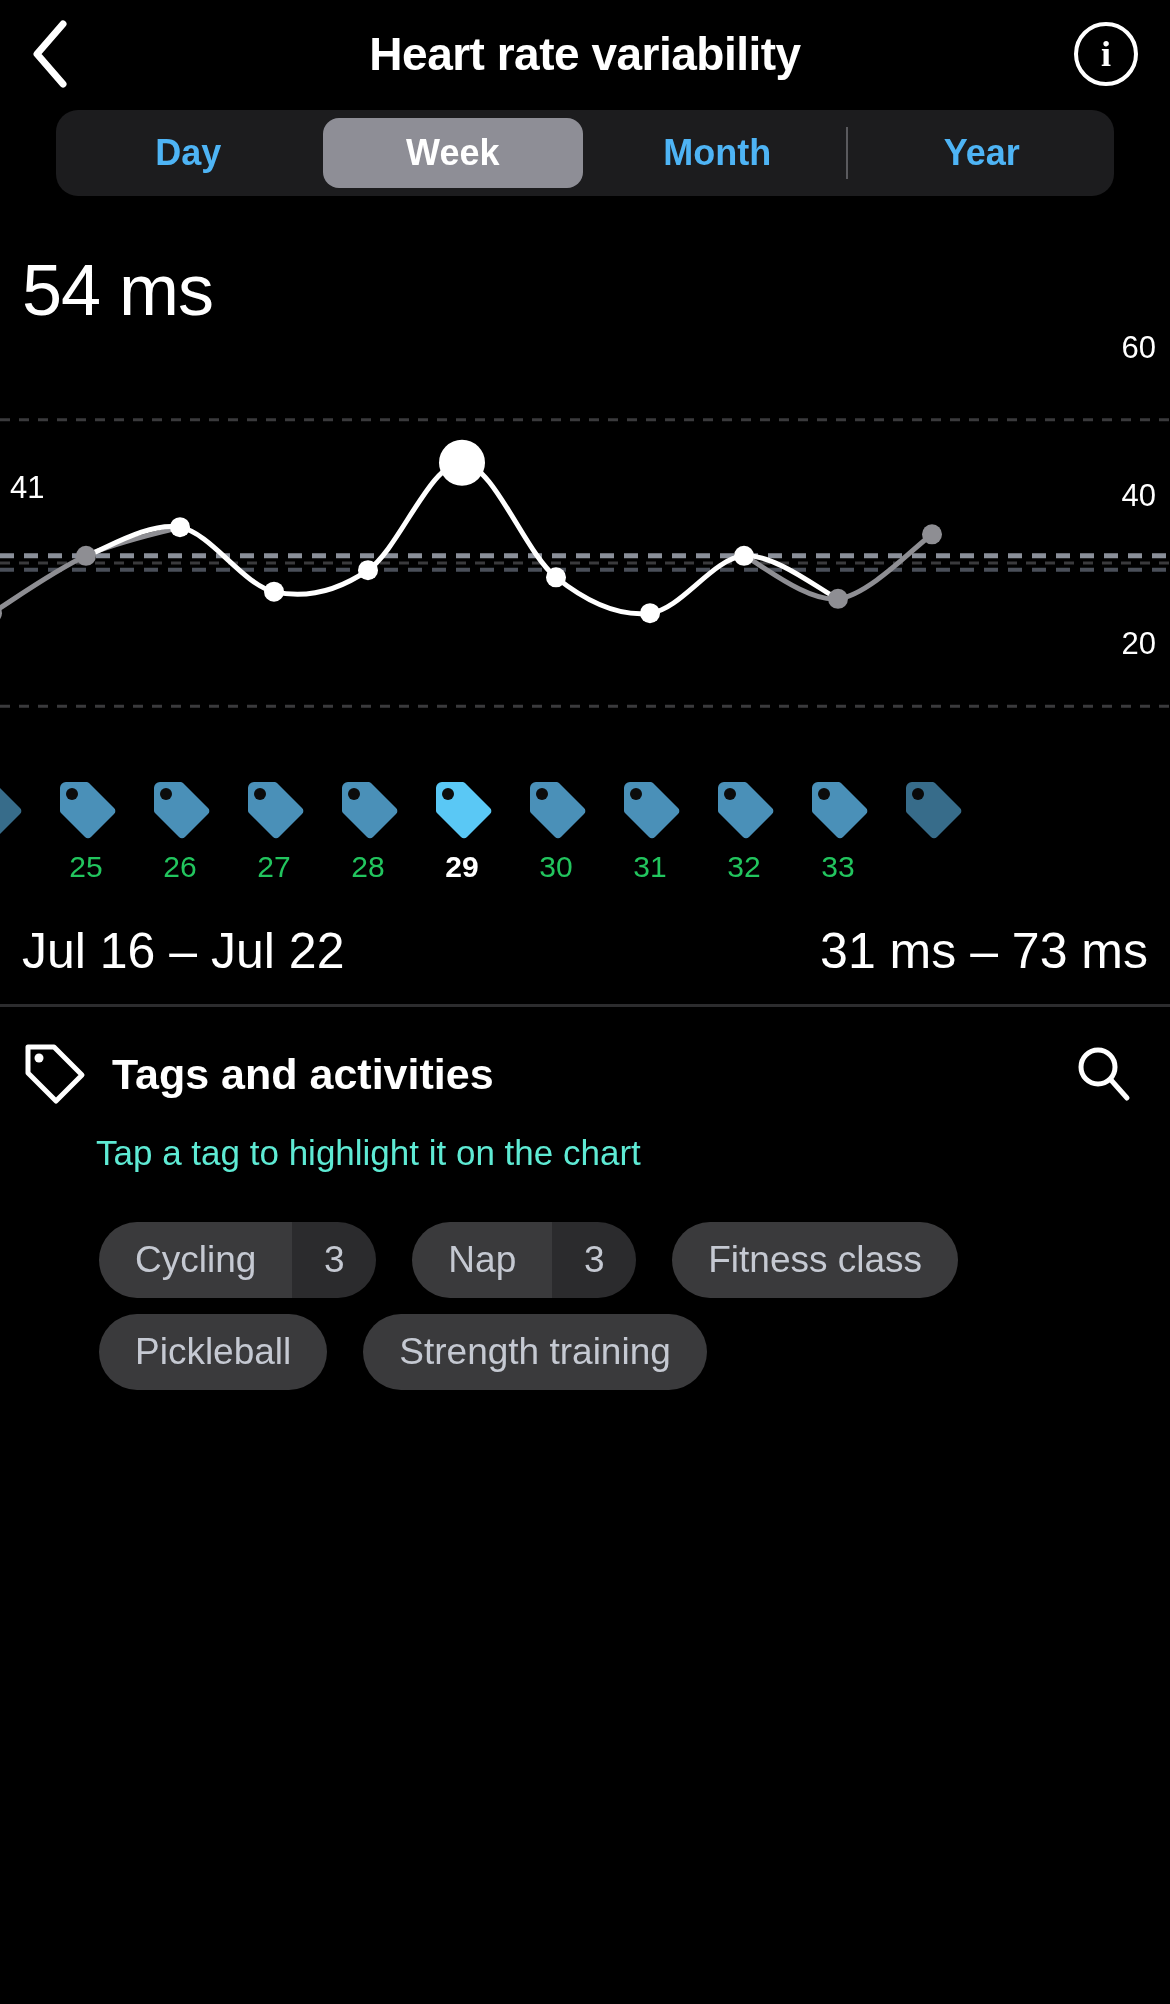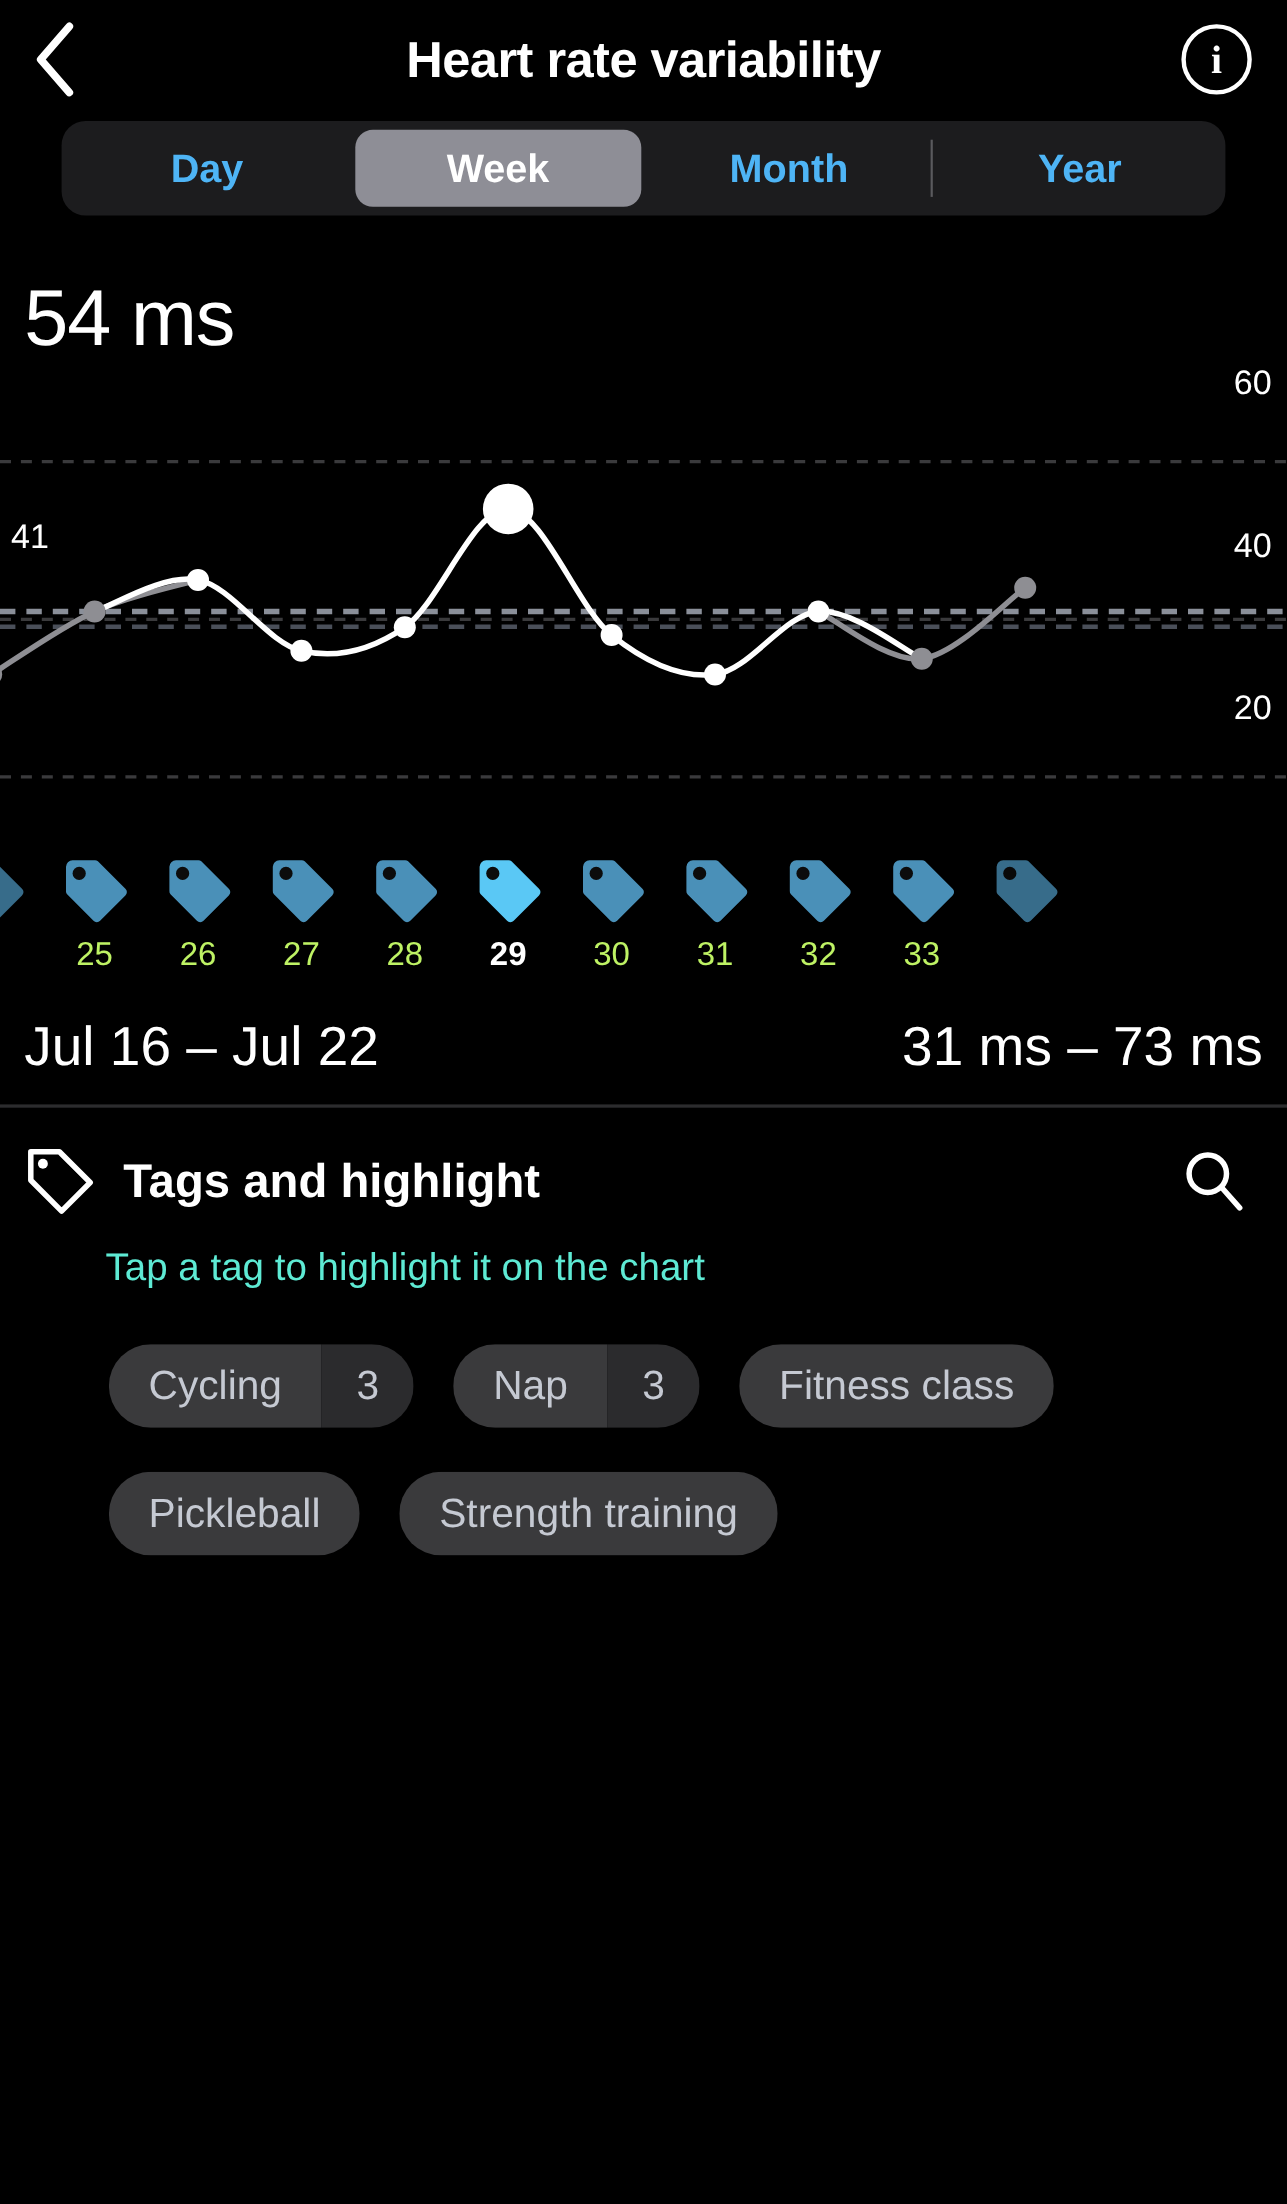--- a/index.html
+++ b/index.html
@@ -118,21 +118,21 @@
     top: 0;
     transform: translateX(-50%);
     display: flex;
     flex-direction: column;
     align-items: center;
     cursor: pointer;
   }
   .tagmark .wknum {
     margin-top: 4px;
     font-size: 30px;
-    color: #bef264;
+    color: #22c55e;
     font-weight: 400;
   }
   .tagmark.sel .wknum { color: #ffffff; font-weight: 700; }
 
   
   .range-row {
     display: flex;
     justify-content: space-between;
     align-items: center;
     padding: 22px 22px 0 22px;
@@ -172,21 +172,21 @@
     color: #5eead4;
     font-size: 35px;
     padding: 26px 0 0 96px;
     font-weight: 400;
   }
 
   .chips {
     display: flex;
     flex-wrap: wrap;
     padding: 46px 0 0 96px;
-    gap: 34px 30px;
+    gap: 10px 30px;
     max-width: 1080px;
   }
   .chip {
     display: flex;
     align-items: stretch;
     height: 82px;
     border-radius: 41px;
     overflow: hidden;
     cursor: pointer;
     border: 3px solid transparent;
@@ -362,21 +362,21 @@
 <div class="divider-line"></div>
 
 <div class="tags-section">
   <div class="tags-head">
     <span class="tag-icon-head">
       <svg width="66" height="66" viewBox="0 0 66 66">
         <path d="M6 6 L32 6 L60 34 L34 60 L6 32 Z" fill="none" stroke="#ffffff" stroke-width="5" stroke-linejoin="round"></path>
         <circle cx="17" cy="17" r="4.5" fill="#ffffff"></circle>
       </svg>
     </span>
-    <span class="tags-title">Tags and highlight</span>
+    <span class="tags-title">Tags and activities</span>
     <span class="search-btn">
       <svg width="64" height="64" viewBox="0 0 64 64">
         <circle cx="26" cy="25" r="17" fill="none" stroke="#ffffff" stroke-width="5"></circle>
         <line x1="39" y1="38" x2="55" y2="56" stroke="#ffffff" stroke-width="5" stroke-linecap="round"></line>
       </svg>
     </span>
   </div>
   <div class="tags-sub">Tap a tag to highlight it on the chart</div>
   <div class="chips" id="chips">
       <div class="chip">

